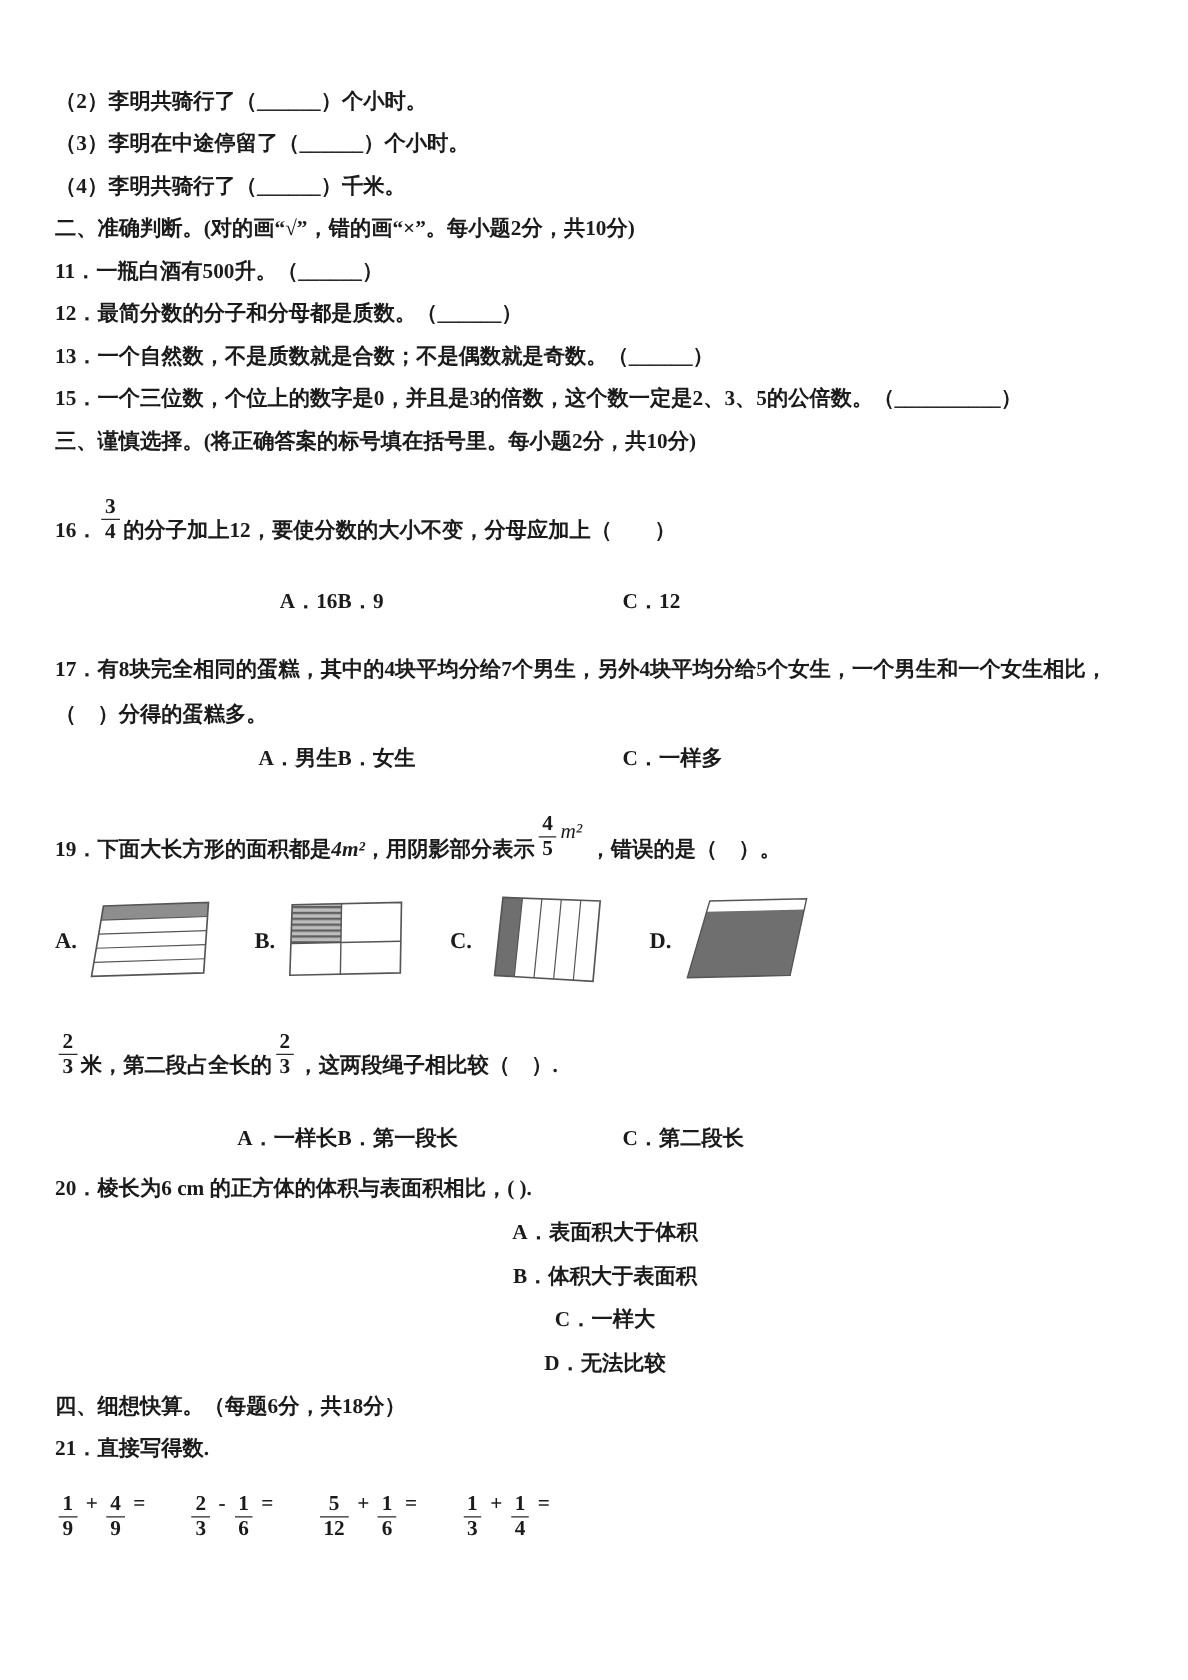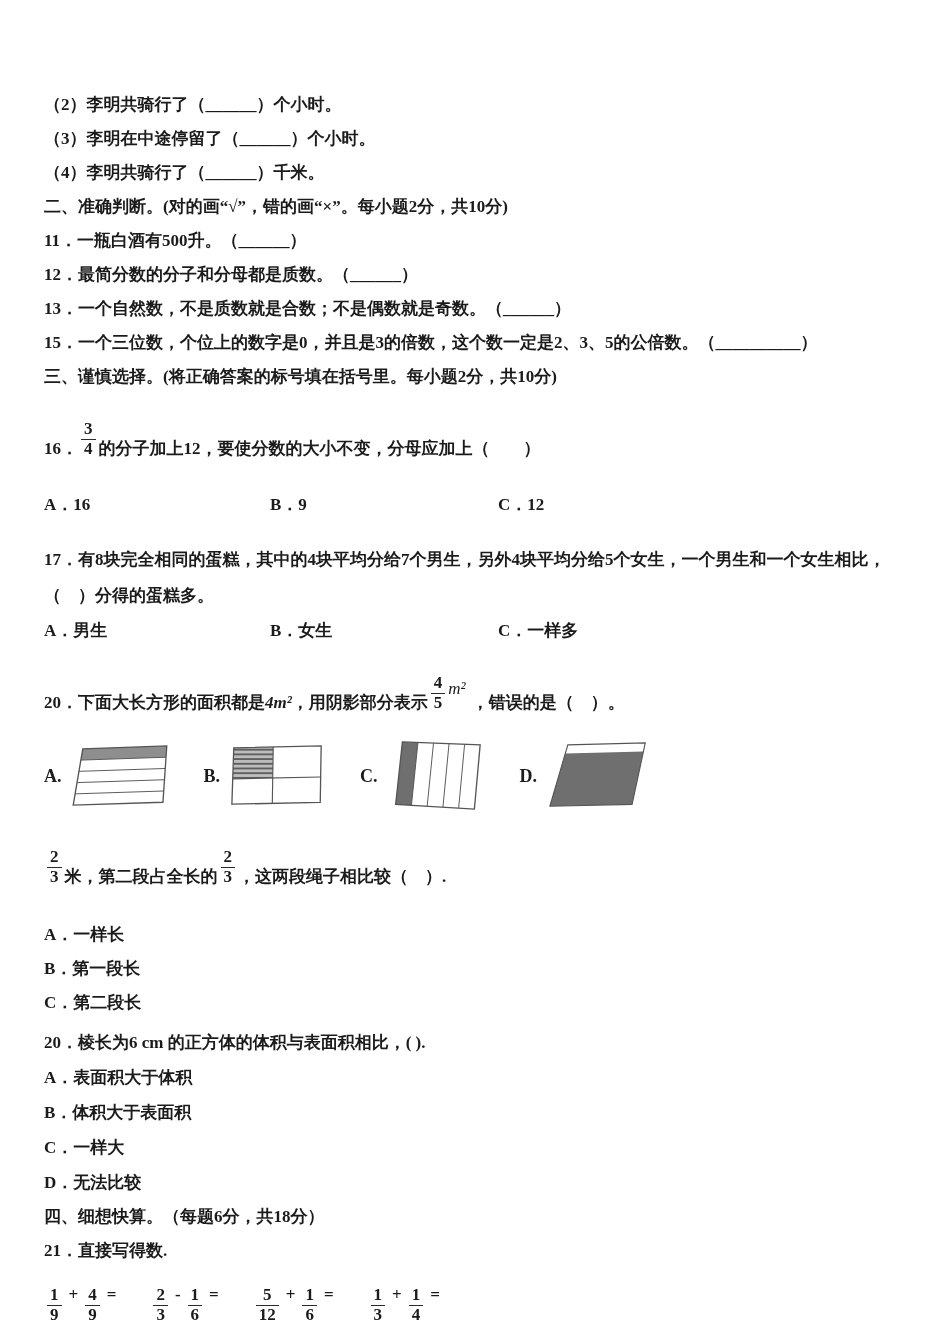--- a/index.html
+++ b/index.html
@@ -1,35 +1,35 @@
 <!DOCTYPE html>
 <html><head>
 <meta charset="utf-8">
 <style>
   html,body{margin:0;padding:0;}
   body{
     width:950px;height:1344px;background:#ffffff;overflow:hidden;
     font-family:"Liberation Serif","DejaVu Serif",serif;
     font-weight:700;color:#1b1b1b;font-size:17px;
   }
-  .page{padding:88px 26px 0 44px;}
+  .page{padding:64px 26px 0 44px;}
   .line{line-height:34px;white-space:nowrap;}
   .hline{line-height:34px;white-space:nowrap;}
   .q17line{line-height:36px;white-space:nowrap;}
   .opt-row{display:flex;line-height:34px;white-space:nowrap;}
-  .opt-row .col-a{display:inline-block;width:226px;}
+  .opt-row .col-a{display:inline-block;width:226px;text-align:right;}
   .opt-row .col-b{display:inline-block;width:228px;}
   .opt16{margin-top:22px;}
-  .opt19{margin-top:24px;flex-direction:column;}
+  .opt19{margin-top:24px;}
   .q16{margin-top:12px;padding-top:14px;}
   .q17{margin-top:20px;}
   .q18{margin-top:8px;padding-top:16px;}
   .q19{margin-top:14px;padding-top:16px;}
   .q20{margin-top:6px;}
-  .q20opt{line-height:35px;white-space:nowrap;}
+  .q20opt{line-height:35px;white-space:nowrap;text-align:center;}
   .frac{display:inline-block;text-align:center;vertical-align:baseline;
         line-height:1.1;margin:0 3px;font-weight:600;}
   .fn{display:block;border-bottom:1.4px solid #2a2a2a;padding:0 3px;}
   .fd{display:block;padding:0 3px;}
   .math{font-style:italic;font-weight:600;}
   .unit-raised{font-style:italic;font-weight:400;vertical-align:0.85em;margin-right:6px;text-align:right;}
   .figs{display:flex;align-items:center;margin-top:14px;height:84px;}
   .fig-item{display:flex;align-items:center;gap:10px;margin-right:36px;}
   .fig-label{font-weight:700;font-size:18px;}
   .expr-row{display:flex;margin-top:4px;padding-top:14px;line-height:1.1;}
@@ -67,21 +67,21 @@
     <div class="q17line">17．有8块完全相同的蛋糕，其中的4块平均分给7个男生，另外4块平均分给5个女生，一个男生和一个女生相比，</div>
     <div class="q17line">（　）分得的蛋糕多。</div>
   </div>
   <div class="opt-row">
     <span class="col-a">A．男生</span>
     <span class="col-b">B．女生</span>
     <span class="col-c">C．一样多</span>
   </div>
 
   <div class="line q18">
-    <span>20．下面大长方形的面积都是</span><span class="math">4m²</span><span>，用阴影部分表示</span><span class="frac"><span class="fn">4</span><span class="fd">5</span></span><span class="unit-raised">m²</span><span>，错误的是（　）。</span>
+    <span>19．下面大长方形的面积都是</span><span class="math">4m²</span><span>，用阴影部分表示</span><span class="frac"><span class="fn">4</span><span class="fd">5</span></span><span class="unit-raised">m²</span><span>，错误的是（　）。</span>
   </div>
 
   <div class="figs">
     <div class="fig-item">
       <span class="fig-label">A.</span>
       <svg viewBox="0 0 100 66" width="96" height="63">
         <polygon points="11,4 99,1 98.2,12.8 9,15.8" fill="#8e8e8e"></polygon>
         <line x1="9" y1="15.8" x2="98.2" y2="12.8" stroke="#555" stroke-width="1"></line>
         <line x1="7" y1="27.6" x2="97.4" y2="24.6" stroke="#555" stroke-width="1"></line>
         <line x1="5" y1="39.4" x2="96.6" y2="36.4" stroke="#555" stroke-width="1"></line>

